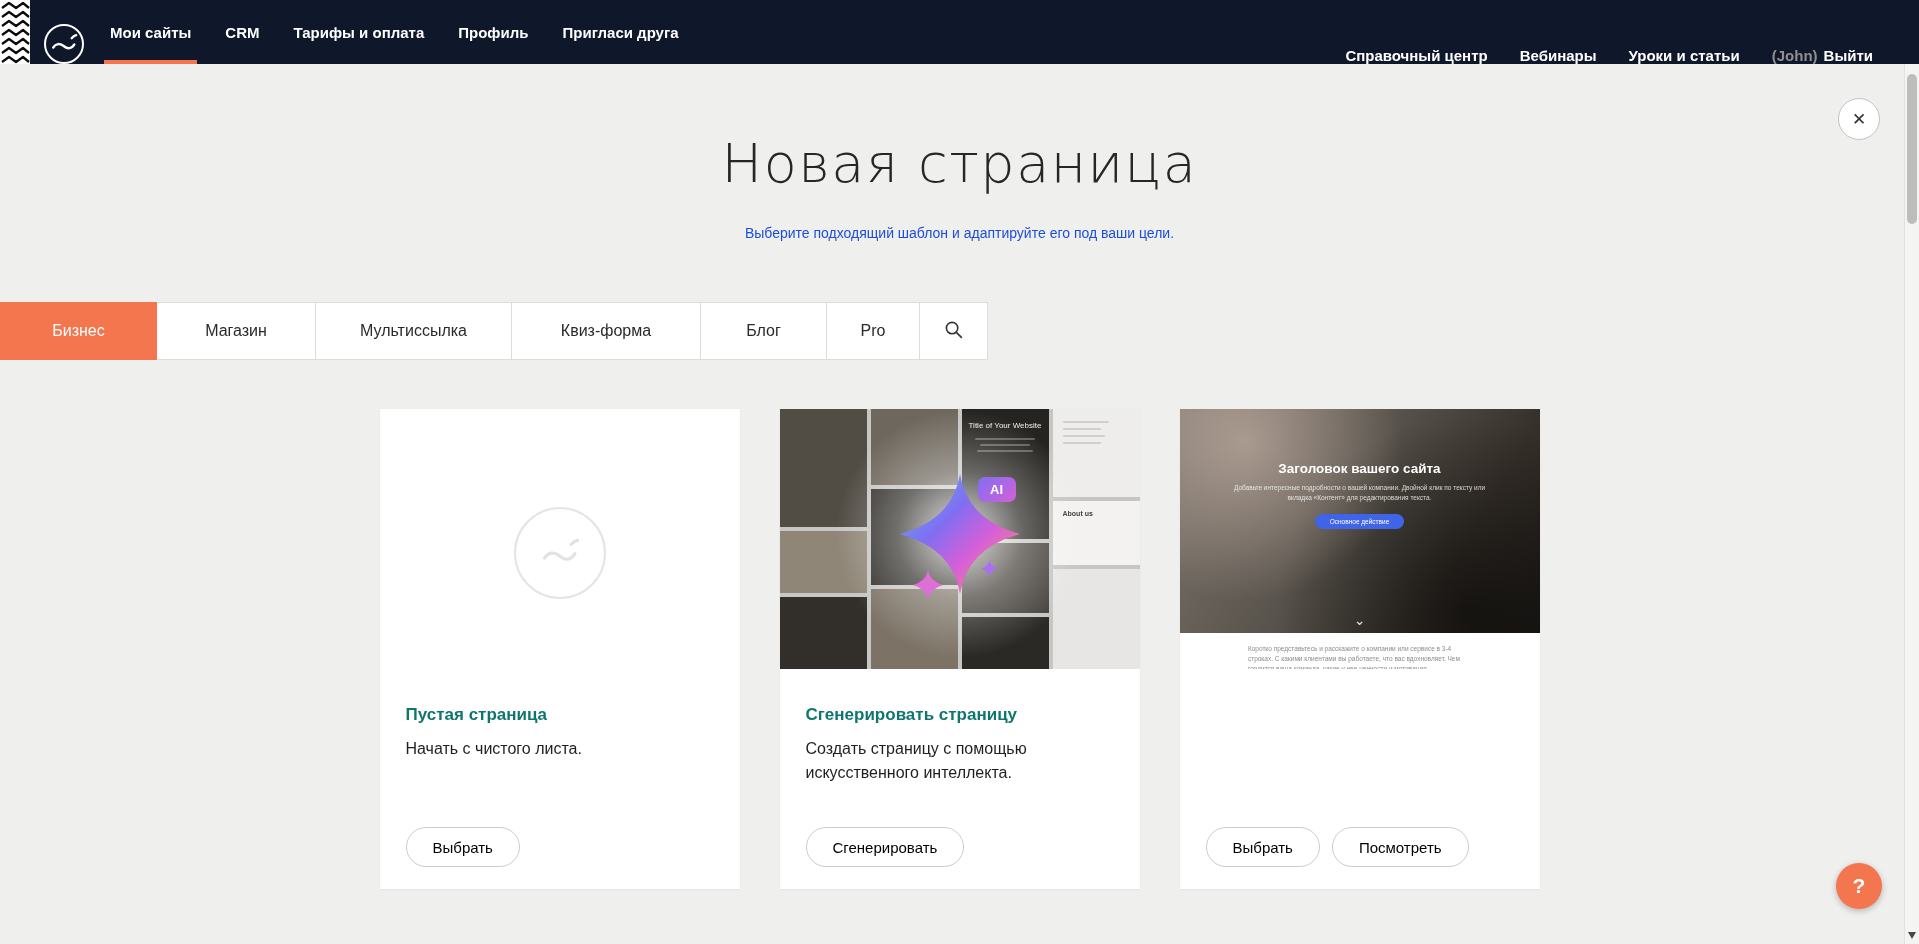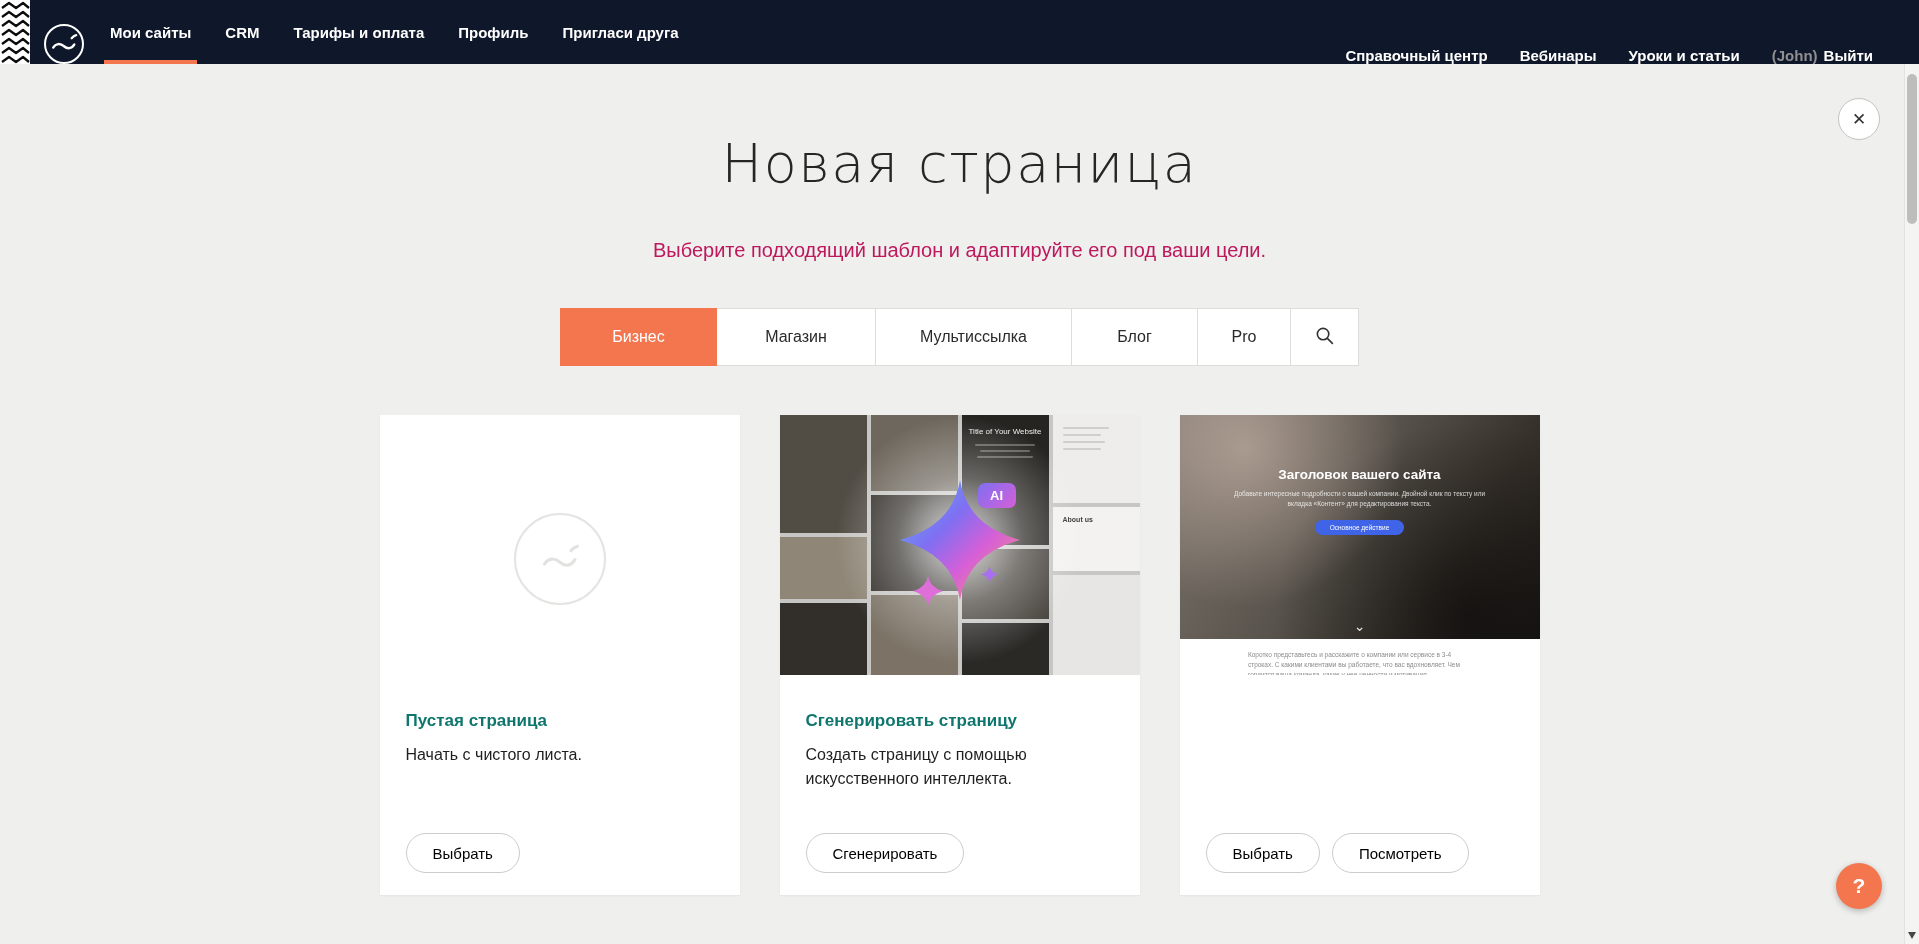--- a/index.html
+++ b/index.html
@@ -19,24 +19,24 @@
   .nav-right { margin-left:auto; margin-right:46px; display:flex; align-items:center; gap:32px; }
   .nav-user { display:flex; gap:6px; }
   .user-name { color:#8f8f8f; font-weight:700; font-size:15px; }
 
   
   .close-btn { position:absolute; top:98px; right:39px; width:42px; height:42px; border-radius:50%;
                background:#fff; border:1px solid #c3c3c1; color:#333; font-size:17px; line-height:1;
                display:flex; align-items:center; justify-content:center; cursor:pointer; font-weight:300; }
   .page-title { margin-top:68px; text-align:center; font-family:"DejaVu Sans","Liberation Sans",sans-serif;
                 font-weight:200; font-size:54px; letter-spacing:1.5px; color:#262626; }
-  .page-subtitle { margin-top:44px; text-align:center; font-size:20px; color:#be185d; }
-
-  
-  .tabs { margin-top:46px; display:flex; justify-content:center; }
+  .page-subtitle { margin-top:30px; text-align:center; font-size:14px; color:#1d4ed8; }
+
+  
+  .tabs { margin-top:61px; display:flex; }
   .tab { height:58px; background:#fff; border:1px solid #dcdcda; margin-left:-1px;
          display:flex; align-items:center; justify-content:center; font-size:16px; color:#2a2a2a; cursor:pointer; }
   .tab:first-child { margin-left:0; }
   .tab.active { background:#f3764f; border-color:#f3764f; color:#fff; position:relative; z-index:2; }
   .tw1{width:157px}.tw2{width:160px}.tw3{width:197px}.tw4{width:190px}.tw5{width:163px}.tw6{width:127px}.tw7{width:94px}.tw8{width:69px}
 
   
   .cards { width:1160px; margin:49px auto 0; display:grid; grid-template-columns:360px 360px 360px; column-gap:40px; }
   .card { position:relative; width:360px; height:480px; background:#fff; box-shadow:0 1px 2px rgba(0,0,0,.05); }
   .card-preview { width:100%; height:260px; overflow:hidden; position:relative; }
@@ -148,20 +148,21 @@
   </header>
 
   <button class="close-btn">✕</button>
   <h1 class="page-title">Новая страница</h1>
   <p class="page-subtitle">Выберите подходящий шаблон и адаптируйте его под ваши цели.</p>
 
   <div class="tabs">
     <div class="tab tw1 active">Бизнес</div>
     <div class="tab tw2">Магазин</div>
     <div class="tab tw3">Мультиссылка</div>
+    <div class="tab tw4">Квиз-форма</div>
     <div class="tab tw6">Блог</div>
     <div class="tab tw7">Pro</div>
     <div class="tab tw8">
       <span>
         <svg width="19" height="19" viewBox="0 0 20 20">
           <circle cx="8.5" cy="8.5" r="6" fill="none" stroke="#333" stroke-width="1.7"></circle>
           <line x1="13" y1="13" x2="18.3" y2="18.3" stroke="#333" stroke-width="1.7" stroke-linecap="round"></line>
         </svg>
       </span>
     </div>

